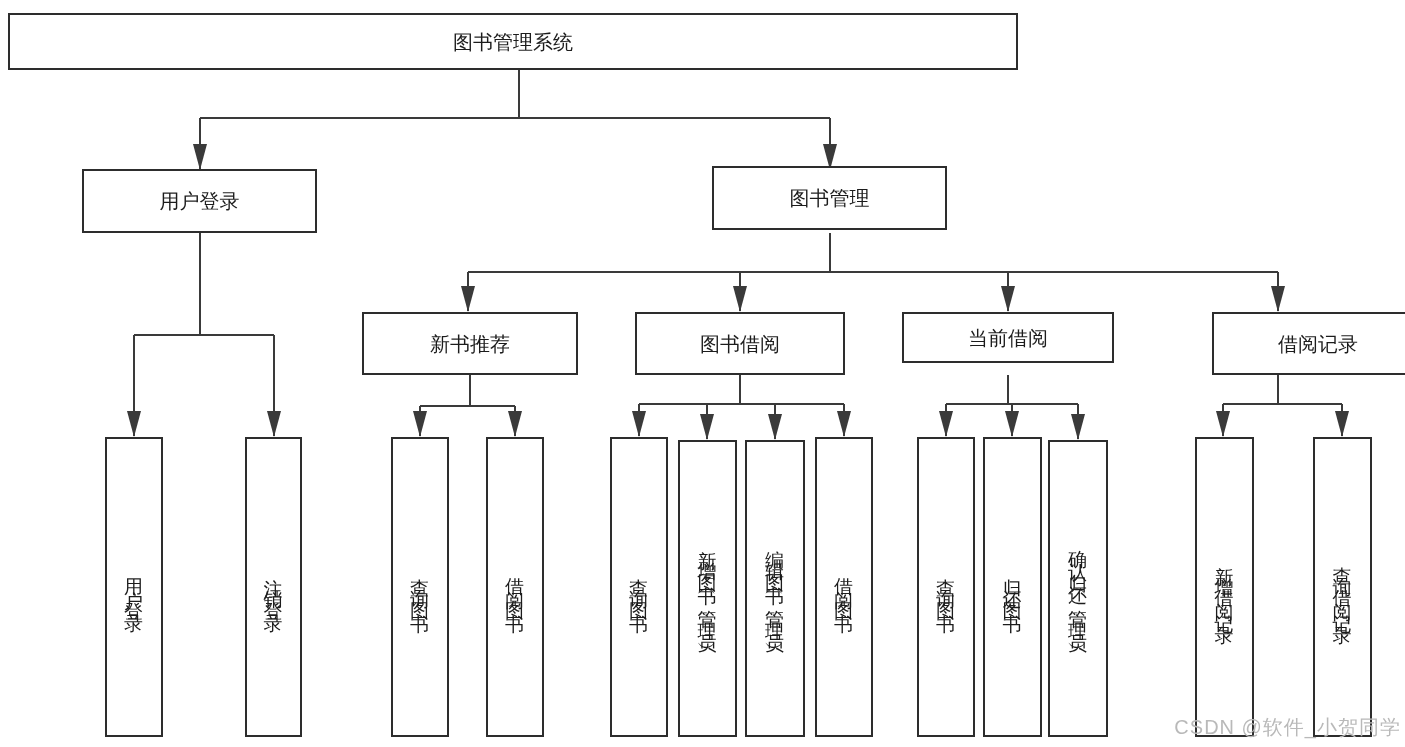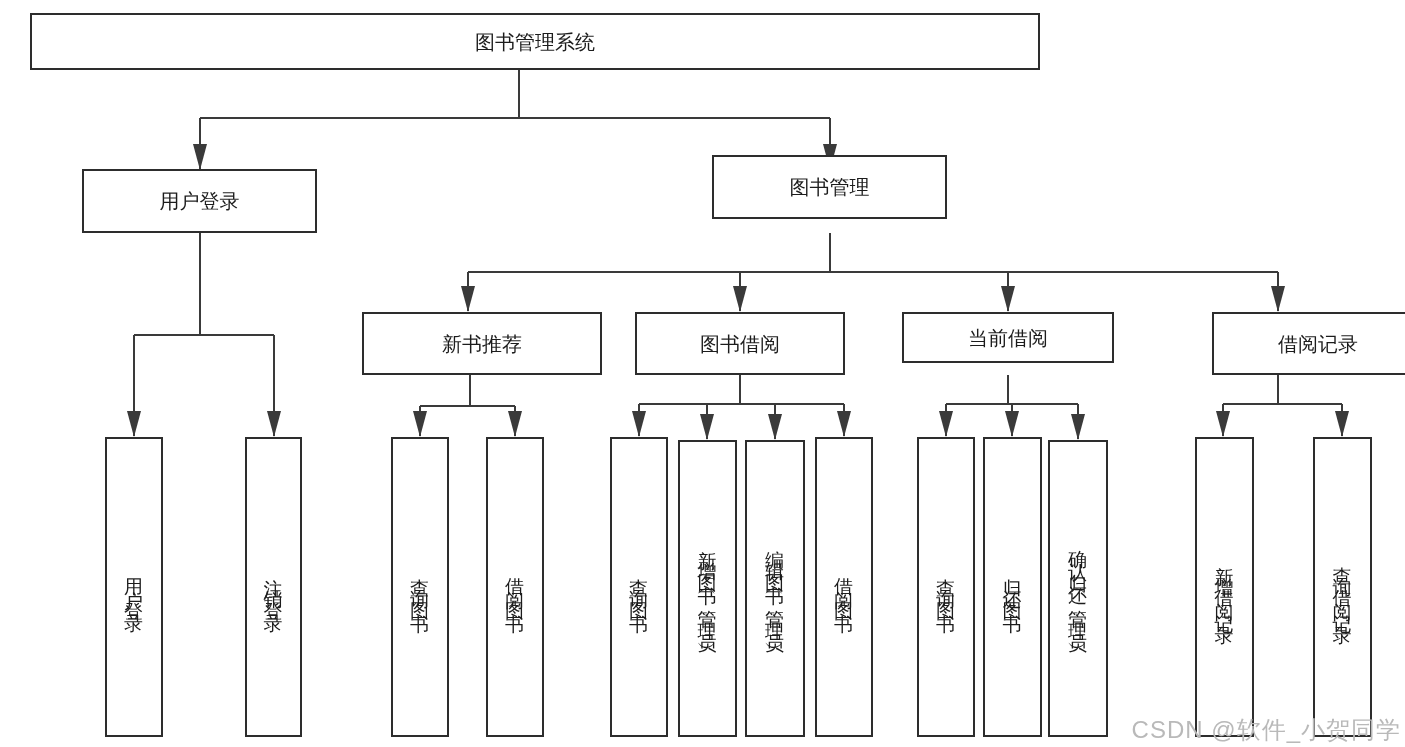--- a/index.html
+++ b/index.html
@@ -23,21 +23,21 @@
     border:2.5px solid var(--box-border);background:var(--box-fill);
     display:flex;align-items:center;justify-content:center;
     color:var(--text-color);font-size:20px;line-height:1;white-space:nowrap;
   }
   .node.v{
     writing-mode:vertical-rl;text-orientation:mixed;
     font-size:19px;letter-spacing:12px;white-space:normal;
   }
   .watermark{
     position:absolute;right:4px;top:714px;
-    color:var(--watermark-color);font-size:24px;letter-spacing:1px;
+    color:var(--watermark-color);font-size:20px;letter-spacing:1px;
   }
 </style>
 </head>
 <body>
 
 <div class="canvas">
 
   <svg class="wires" width="1405" height="747" viewBox="0 0 1405 747" xmlns="http://www.w3.org/2000/svg">
     <defs>
       <marker id="arw" viewBox="0 0 26 14" refX="25" refY="7" markerUnits="userSpaceOnUse" markerWidth="26" markerHeight="14" orient="auto">
@@ -86,26 +86,26 @@
       <path class="wire" d="M1078 404 V439" marker-end="url(#arw)"></path>
     </g>
 
     <g>
       <path class="wire" d="M1278 375 V404 M1223 404 H1342"></path>
       <path class="wire" d="M1223 404 V436" marker-end="url(#arw)"></path>
       <path class="wire" d="M1342 404 V436" marker-end="url(#arw)"></path>
     </g>
   </svg>
 
-  <div class="node" style="left:30px;top:13px;width:1010px;height:57px;">图书管理系统</div>
+  <div class="node" style="left:8px;top:13px;width:1010px;height:57px;">图书管理系统</div>
 
   <div class="node" style="left:82px;top:169px;width:235px;height:64px;">用户登录</div>
-  <div class="node" style="left:712px;top:155px;width:235px;height:64px;">图书管理</div>
+  <div class="node" style="left:712px;top:166px;width:235px;height:64px;">图书管理</div>
 
-  <div class="node" style="left:362px;top:312px;width:240px;height:63px;">新书推荐</div>
+  <div class="node" style="left:362px;top:312px;width:216px;height:63px;">新书推荐</div>
   <div class="node" style="left:635px;top:312px;width:210px;height:63px;">图书借阅</div>
   <div class="node" style="left:902px;top:312px;width:212px;height:51px;">当前借阅</div>
   <div class="node" style="left:1173px;top:312px;width:212px;height:63px;margin-left:39px;">借阅记录</div>
 
   <div class="node v" style="left:105px;top:437px;width:58px;height:300px;">用户登录</div>
   <div class="node v" style="left:245px;top:437px;width:57px;height:300px;">注销登录</div>
 
   <div class="node v" style="left:391px;top:437px;width:58px;height:300px;">查询图书</div>
   <div class="node v" style="left:486px;top:437px;width:58px;height:300px;">借阅图书</div>
 

